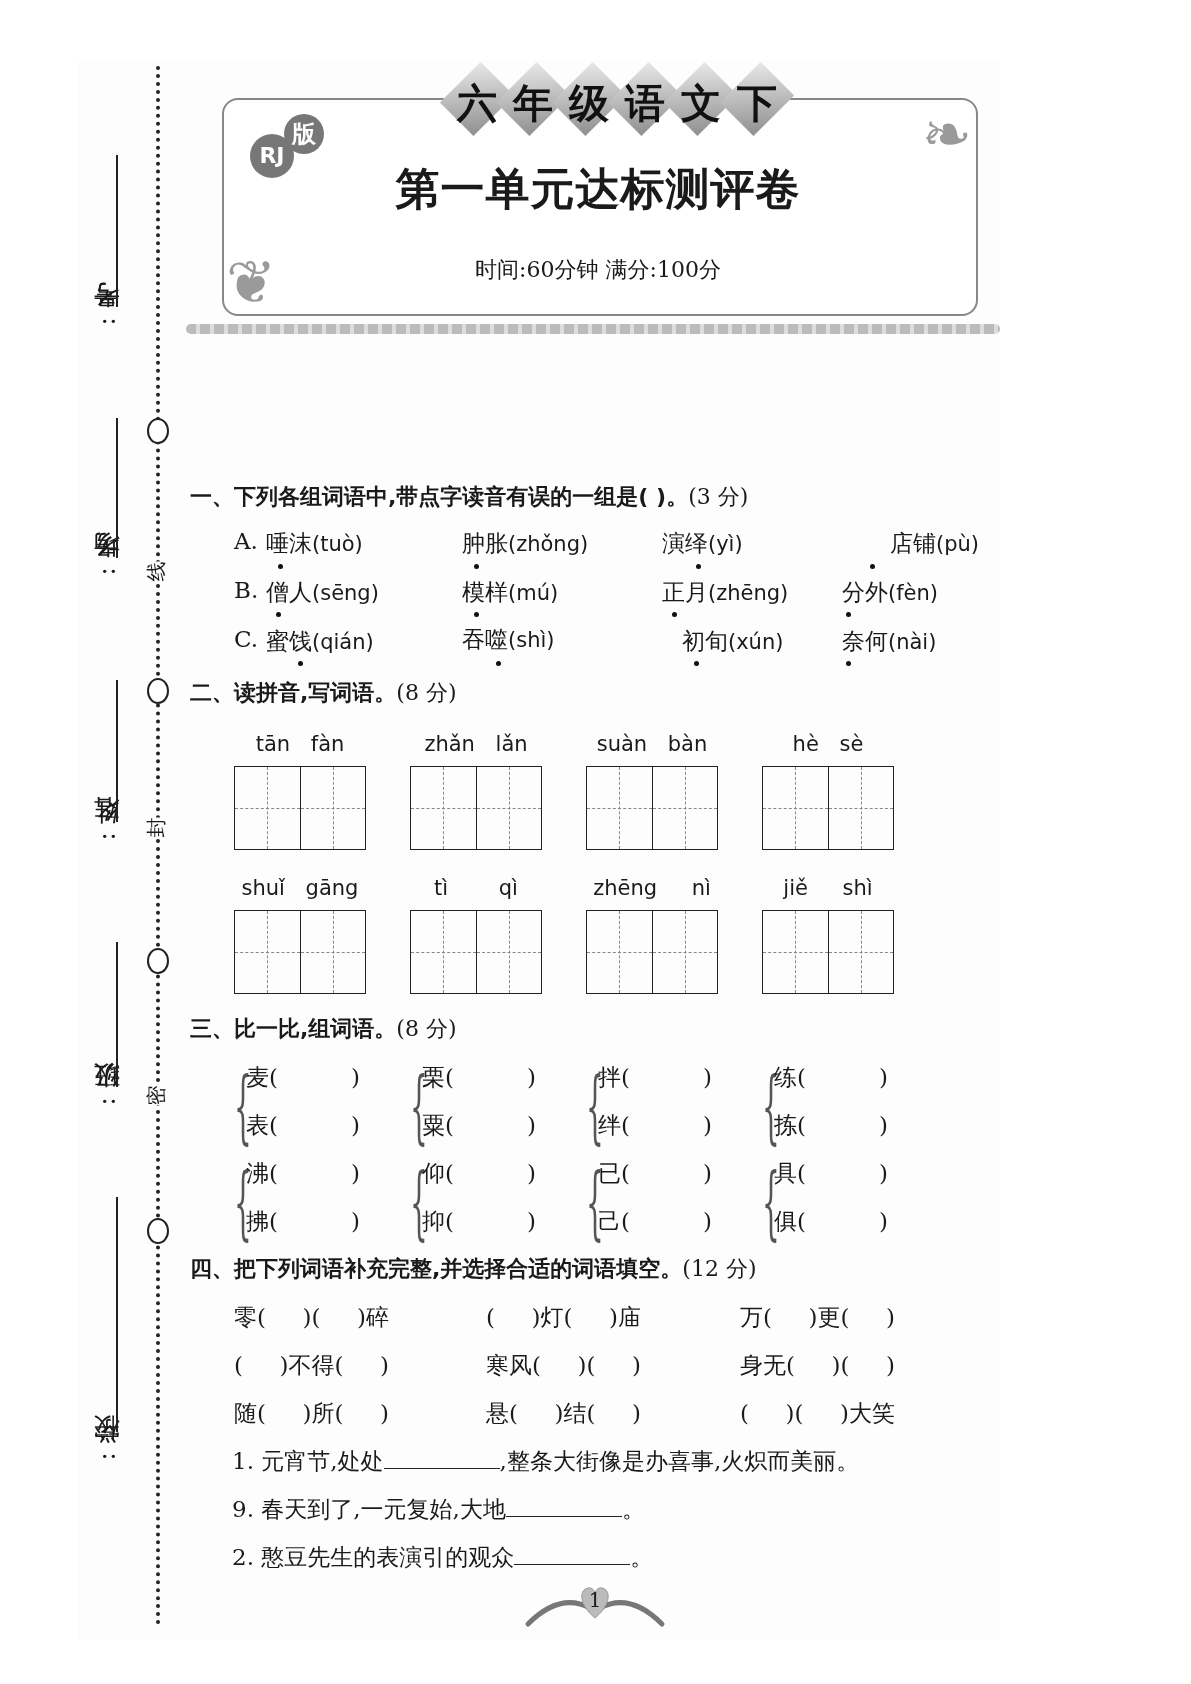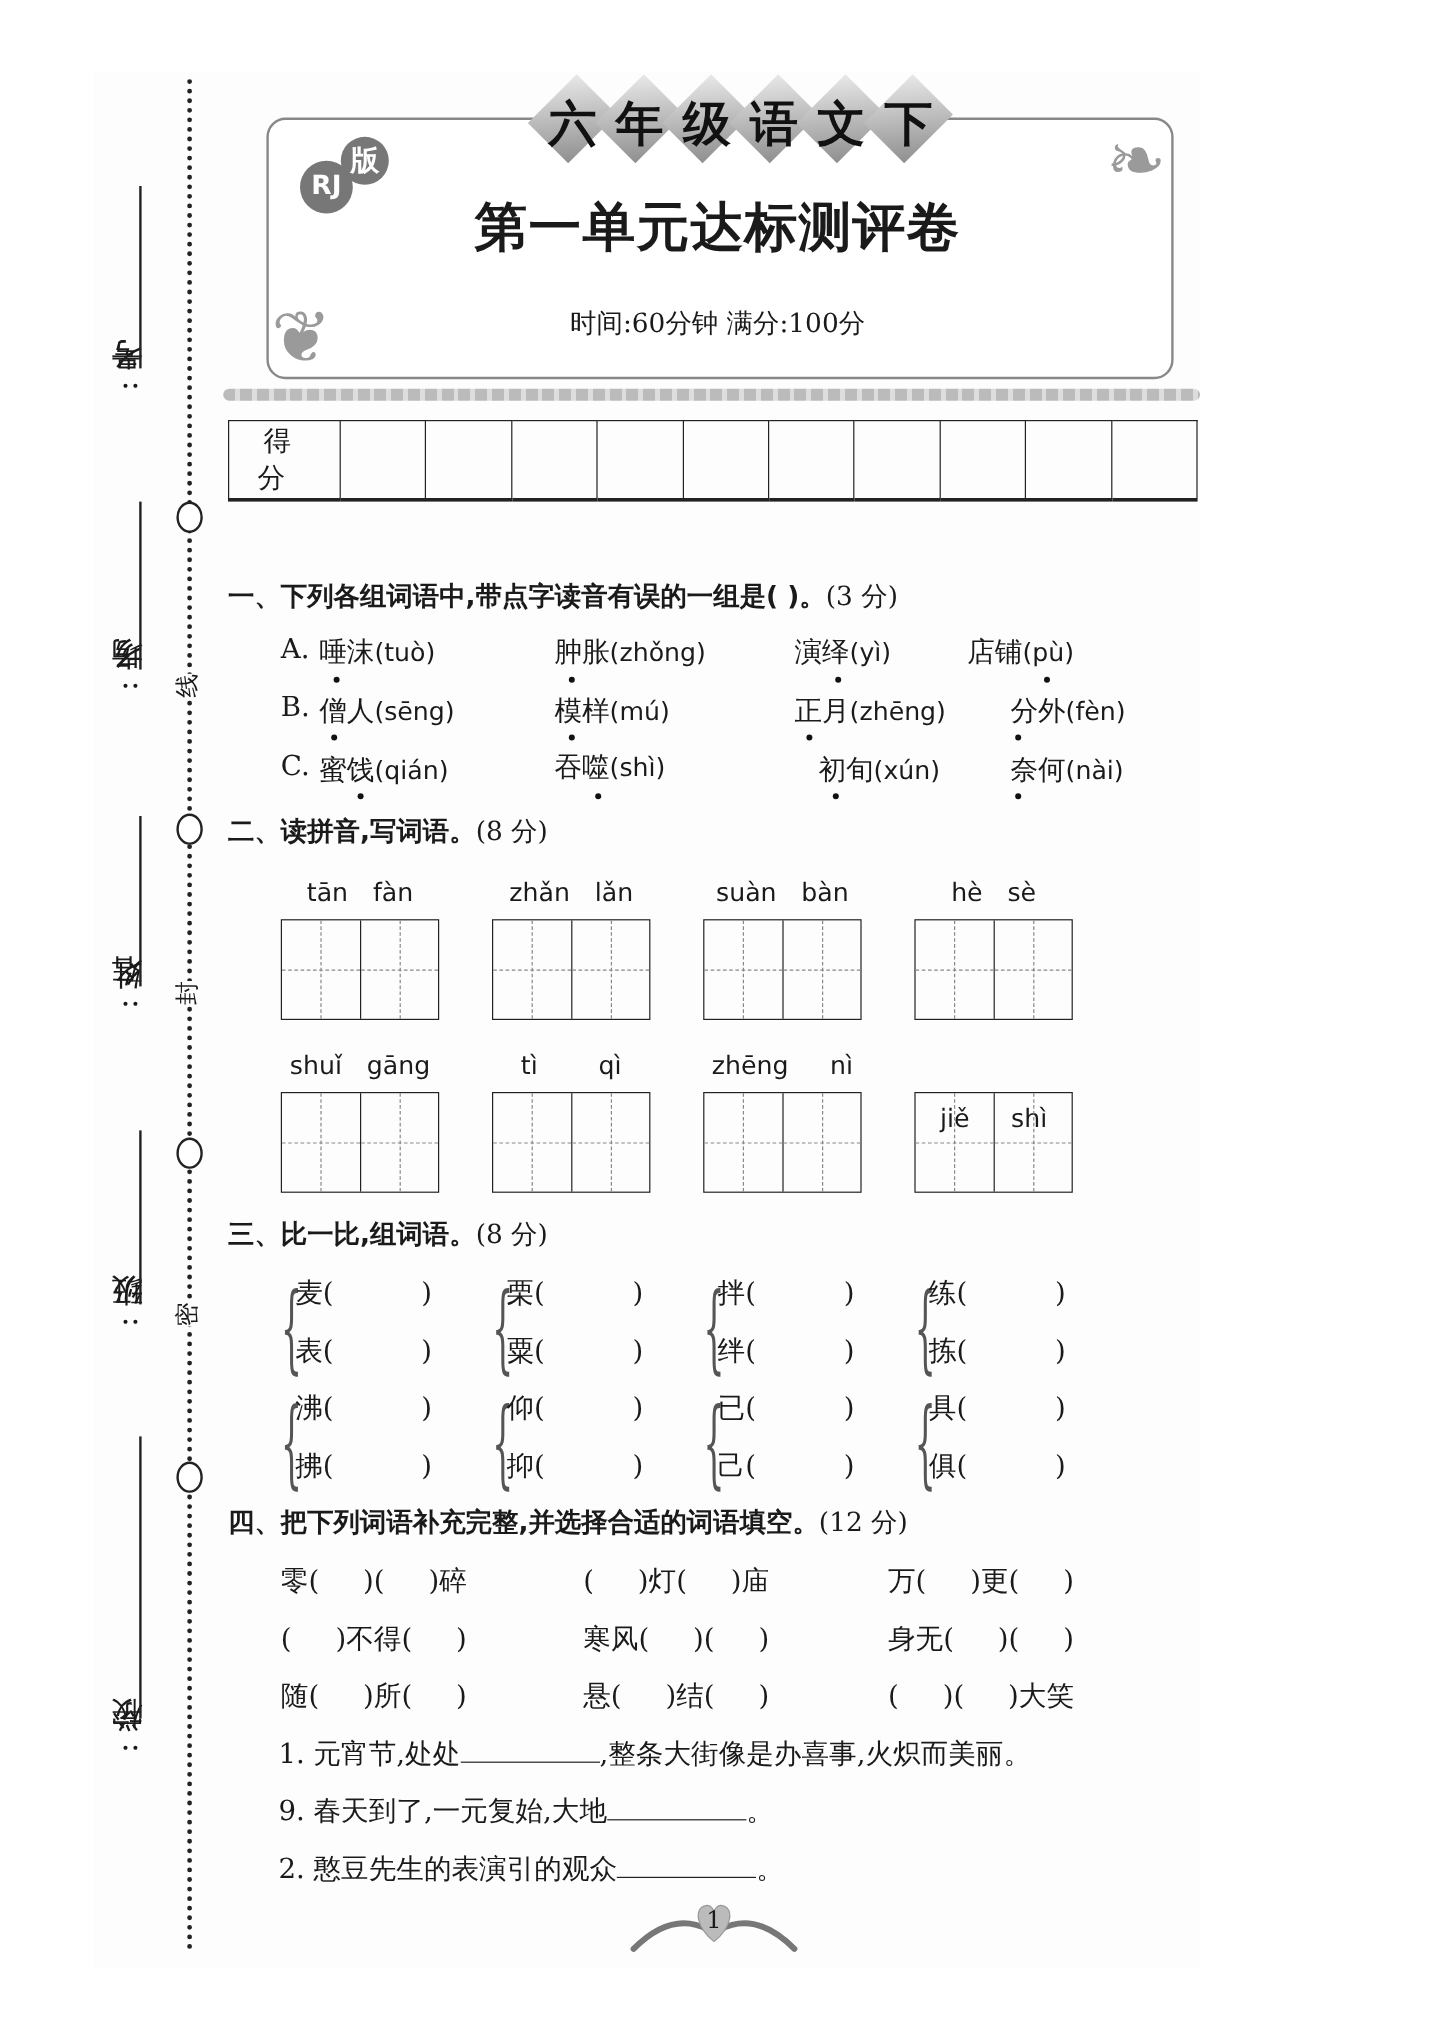--- a/index.html
+++ b/index.html
@@ -105,45 +105,32 @@
 <div class="rj">
   <div class="c1">RJ</div>
   <div class="c2">版</div>
 </div>
 <div class="title">第一单元达标测评卷</div>
 <div class="subtitle">时间:60分钟   满分:100分</div>
 <div class="wave"></div>
 
 <table class="score">
   <tbody>
-  <tr>
-    <td class="hd">得分</td>
-    <td></td>
-    <td></td>
-    <td></td>
-    <td></td>
-    <td></td>
-    <td></td>
-    <td></td>
-    <td></td>
-    <td></td>
-    <td></td>
-  </tr>
 </tbody>
   </table>
 
 <div class="sec" style="top:482px">
   <span>一、下列各组词语中,带点字读音有误的一组是(      )。</span><span class="pts">(3 分)</span>
 </div>
 
 <div class="opt" style="left:234px;top:528px">A.</div>
 <div class="opt" style="left:266px;top:528px"><span>唾沫</span><span class="py">(tuò)</span></div>
 <div class="opt" style="left:462px;top:528px"><span>肿胀</span><span class="py">(zhǒng)</span></div>
 <div class="opt" style="left:662px;top:528px"><span>演绎</span><span class="py">(yì)</span></div>
-<div class="opt" style="left:806px;top:528px"><span>店铺</span><span class="py">(pù)</span></div>
+<div class="opt" style="left:890px;top:528px"><span>店铺</span><span class="py">(pù)</span></div>
 <div class="dot" style="left:278px;top:564px"></div>
 <div class="dot" style="left:474px;top:564px"></div>
 <div class="dot" style="left:696px;top:564px"></div>
 <div class="dot" style="left:870px;top:564px"></div>
 
 <div class="opt" style="left:234px;top:577px">B.</div>
 <div class="opt" style="left:266px;top:577px"><span>僧人</span><span class="py">(sēng)</span></div>
 <div class="opt" style="left:462px;top:577px"><span>模样</span><span class="py">(mú)</span></div>
 <div class="opt" style="left:662px;top:577px"><span>正月</span><span class="py">(zhēng)</span></div>
 <div class="opt" style="left:842px;top:577px"><span>分外</span><span class="py">(fèn)</span></div>
@@ -183,21 +170,21 @@
     <div class="cell"></div>
   </div>
 <div class="grid2" style="left:762px;top:766px">
     <div class="cell"></div>
     <div class="cell"></div>
   </div>
 
 <div class="py-label" style="left:234px;top:876px">shuǐ gāng</div>
 <div class="py-label" style="left:410px;top:876px;word-spacing:44px">tì qì</div>
 <div class="py-label" style="left:586px;top:876px;word-spacing:28px">zhēng nì</div>
-<div class="py-label" style="left:762px;top:920px;word-spacing:28px">jiě shì</div>
+<div class="py-label" style="left:762px;top:876px;word-spacing:28px">jiě shì</div>
 <div class="grid2" style="left:234px;top:910px">
     <div class="cell"></div>
     <div class="cell"></div>
   </div>
 <div class="grid2" style="left:410px;top:910px">
     <div class="cell"></div>
     <div class="cell"></div>
   </div>
 <div class="grid2" style="left:586px;top:910px">
     <div class="cell"></div>

